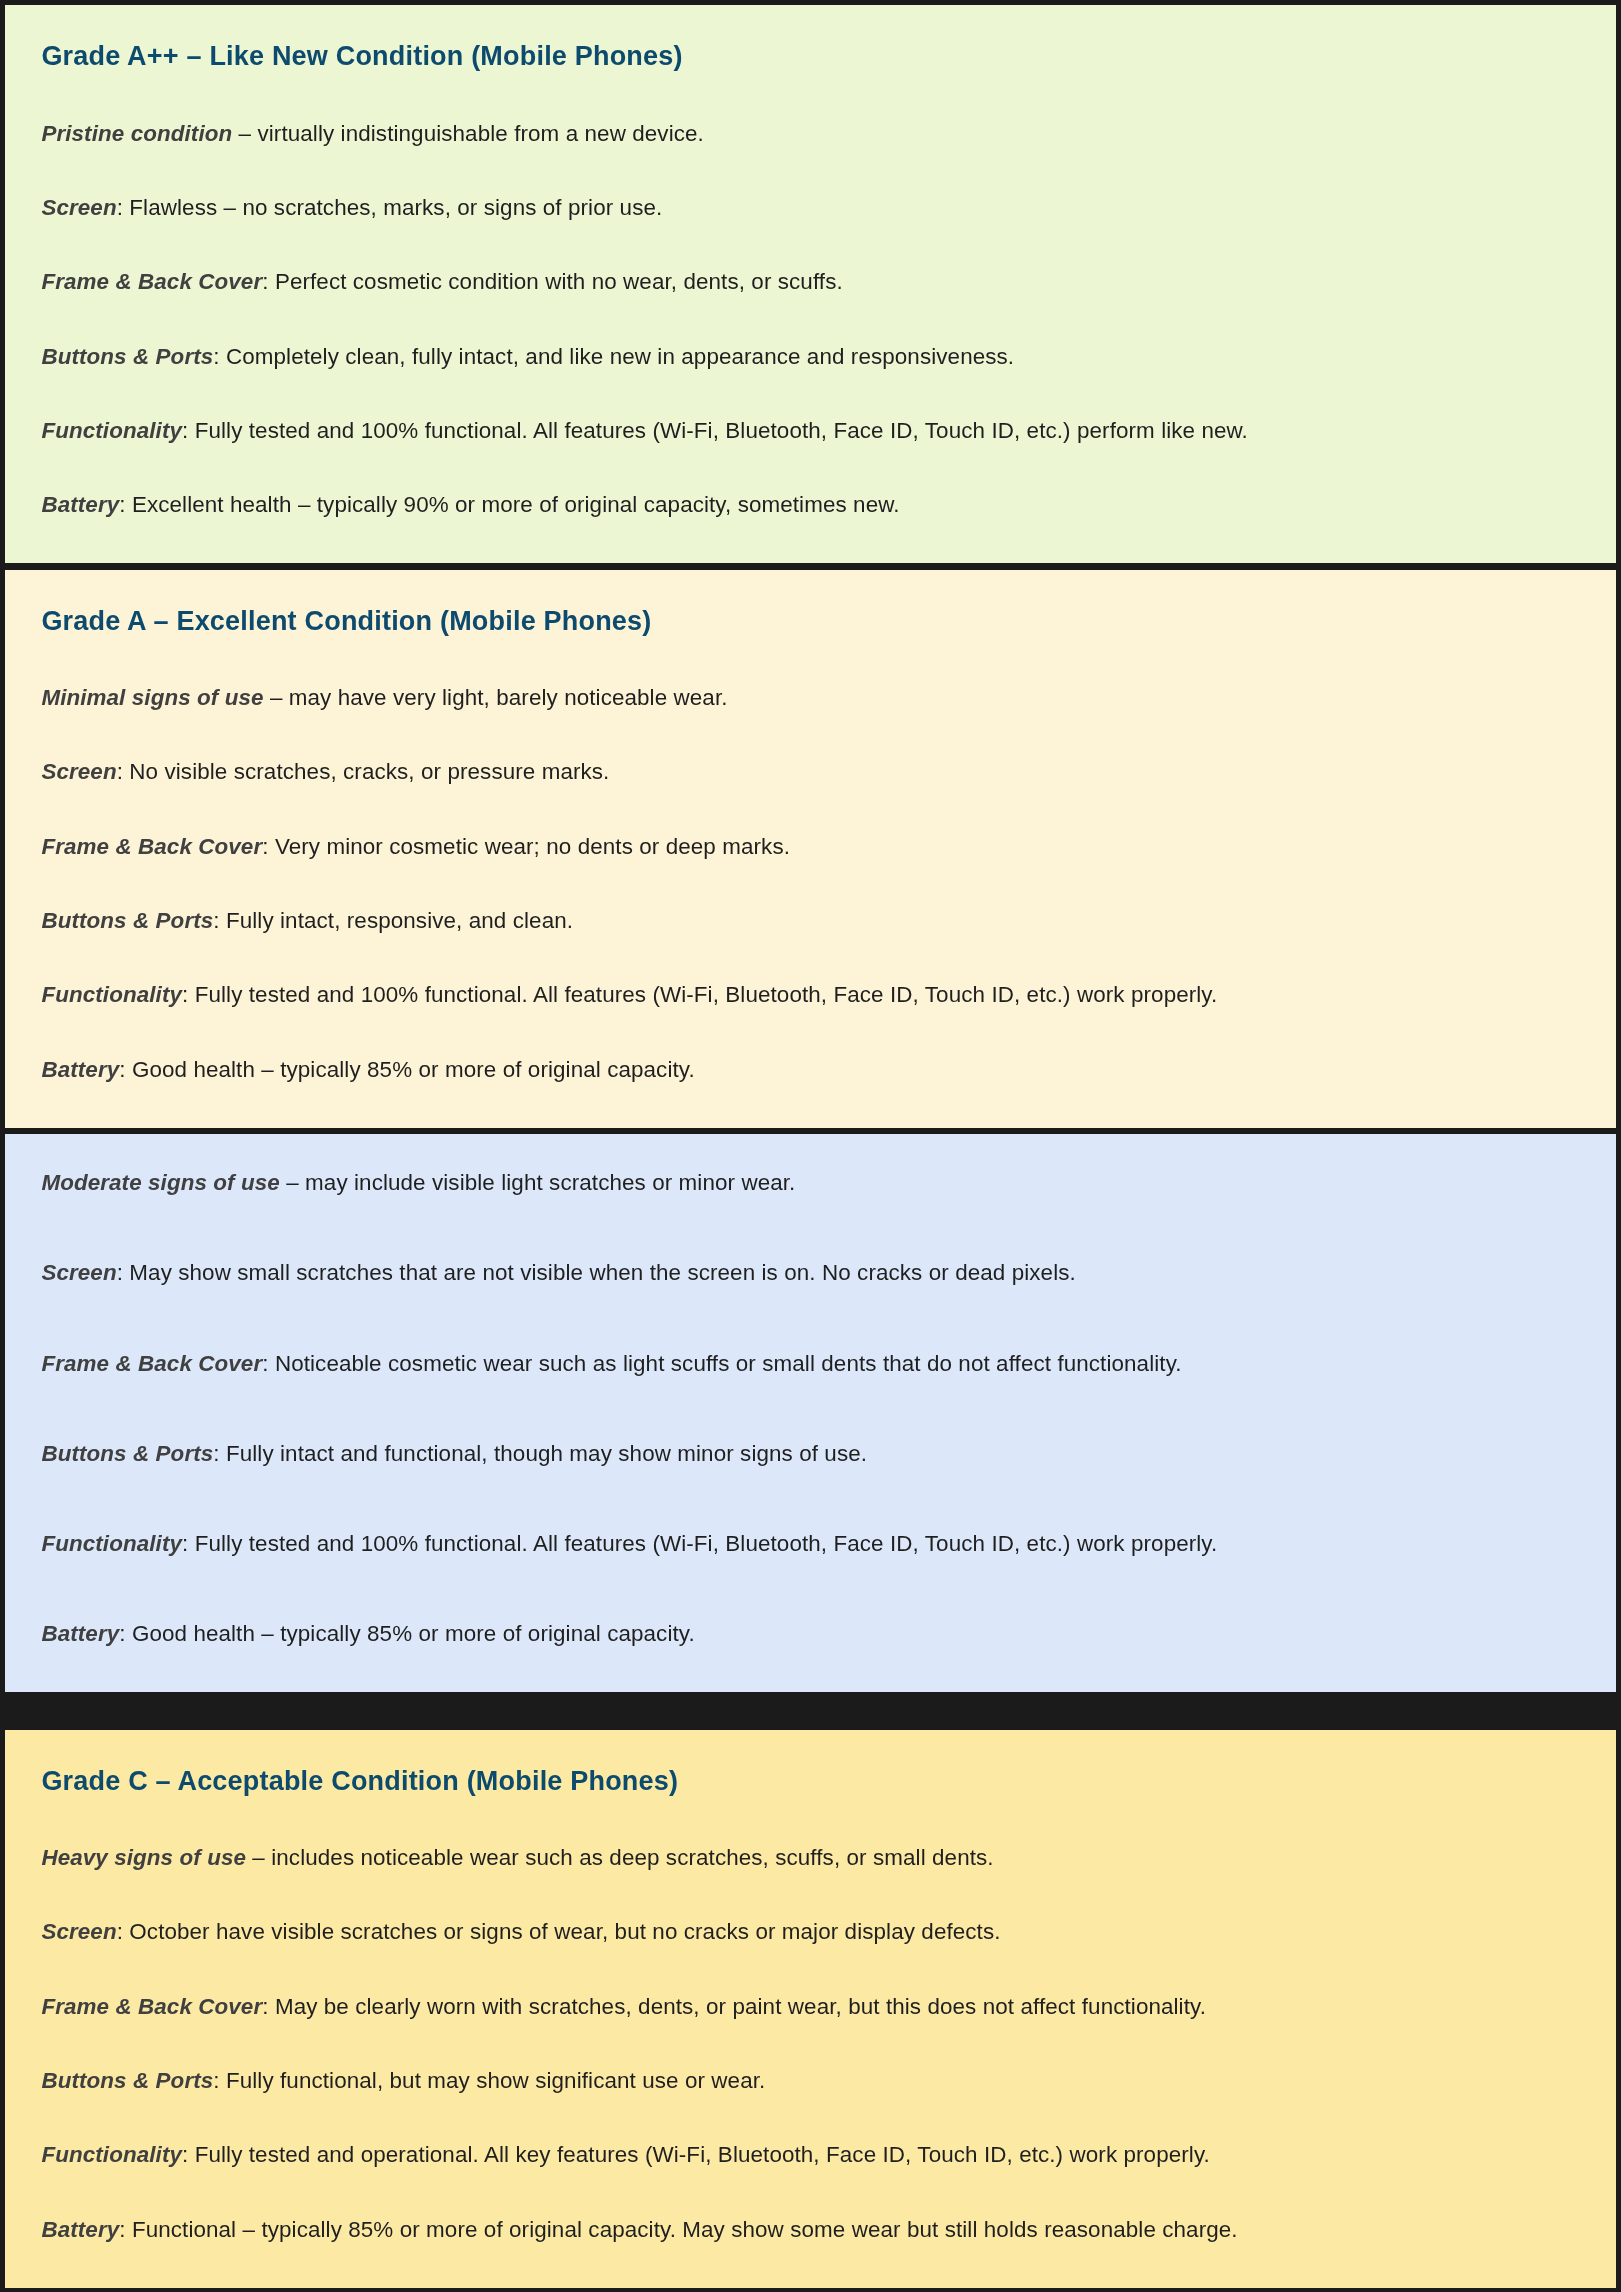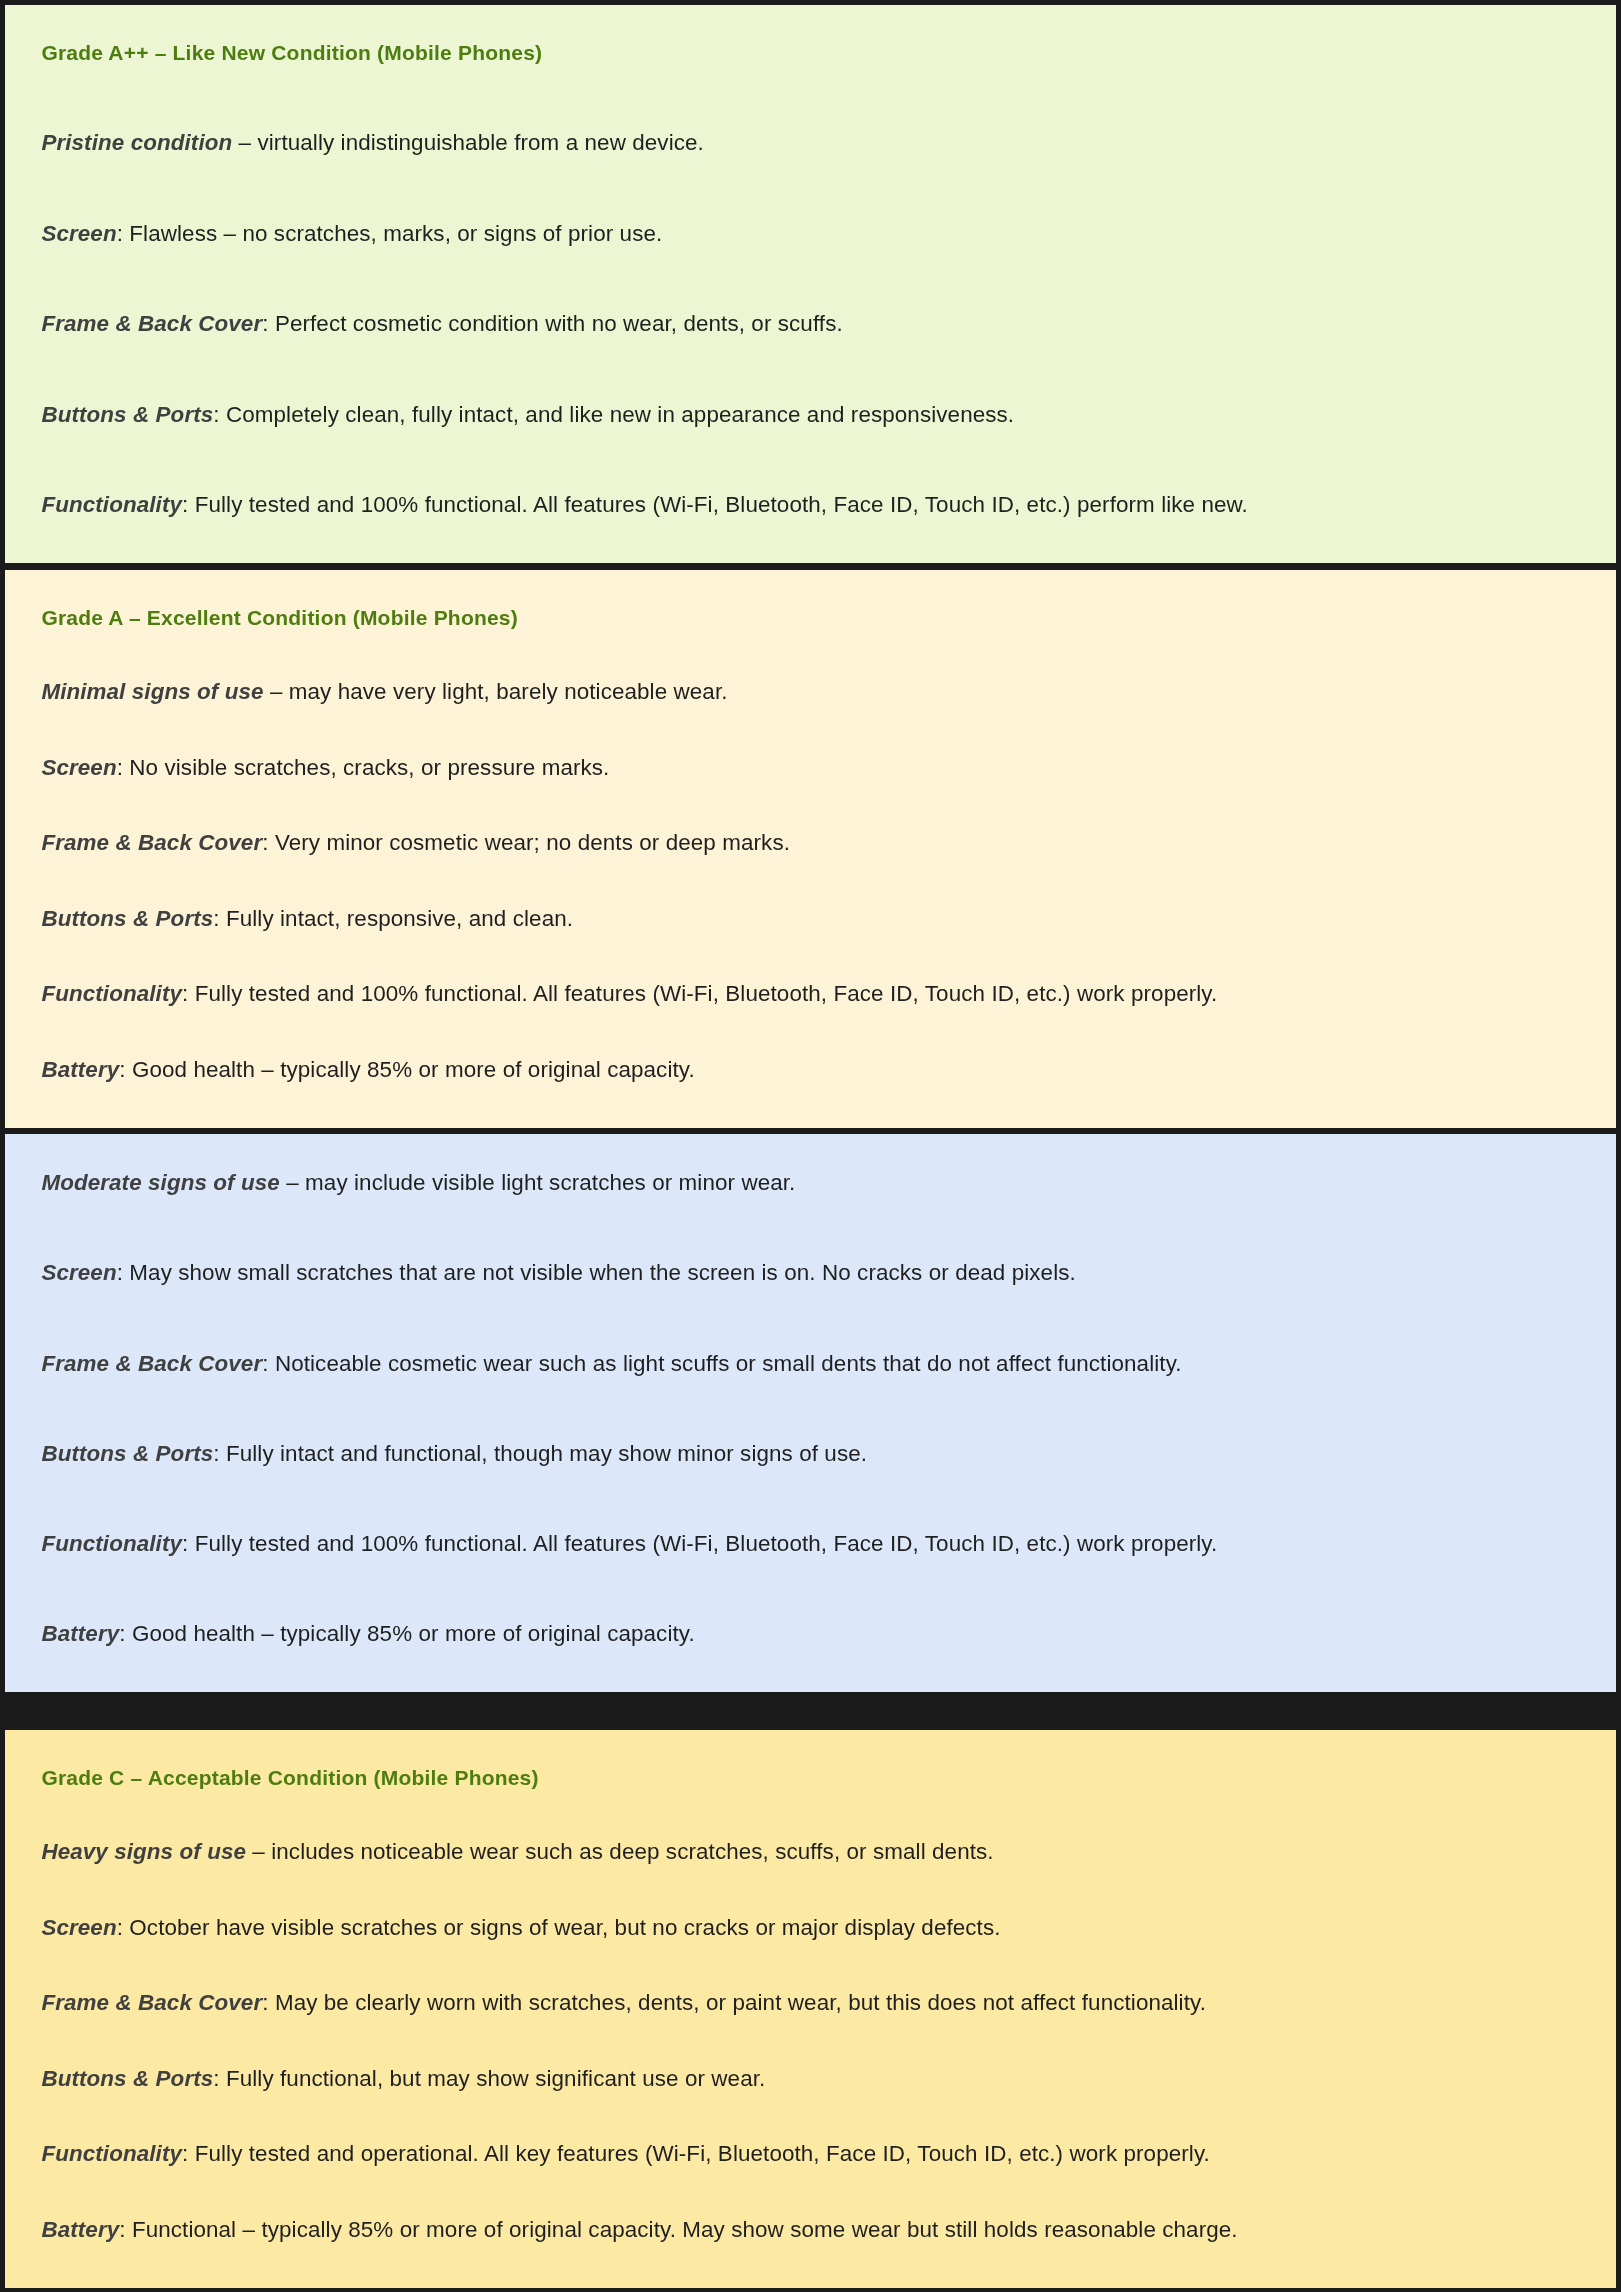--- a/index.html
+++ b/index.html
@@ -26,23 +26,23 @@
   .grade-section {
     flex: 1 1 0;
     box-sizing: border-box;
     padding: 36px 38px 45px 36px;
     display: flex;
     flex-direction: column;
     justify-content: space-between;
     overflow: hidden;
   }
   .grade-title {
-    font-size: 21px;
+    font-size: 27px;
     font-weight: bold;
-    color: #4d7c0f;
+    color: #0c4a6e;
     margin: 0;
     letter-spacing: 0.2px;
   }
   .grade-row {
     font-size: 22.4px;
     font-weight: normal;
     color: #1f1f1f;
     margin: 0;
     letter-spacing: 0.1px;
     white-space: nowrap;
@@ -58,20 +58,21 @@
 
 <div class="doc">
 
   <section class="grade-section" style="background: rgb(237, 246, 211);">
     <h2 class="grade-title">Grade A++ – Like New Condition (Mobile Phones)</h2>
     <p class="grade-row"><span class="term">Pristine condition</span><span> – virtually indistinguishable from a new device.</span></p>
     <p class="grade-row"><span class="term">Screen</span><span>: Flawless – no scratches, marks, or signs of prior use.</span></p>
     <p class="grade-row"><span class="term">Frame &amp; Back Cover</span><span>: Perfect cosmetic condition with no wear, dents, or scuffs.</span></p>
     <p class="grade-row"><span class="term">Buttons &amp; Ports</span><span>: Completely clean, fully intact, and like new in appearance and responsiveness.</span></p>
     <p class="grade-row"><span class="term">Functionality</span><span>: Fully tested and 100% functional. All features (Wi-Fi, Bluetooth, Face ID, Touch ID, etc.) perform like new.</span></p>
+    <p class="grade-row"><span class="term">Battery</span><span>: Excellent health – typically 90% or more of original capacity, sometimes new.</span></p>
   </section>
 
   <section class="grade-section" style="background: rgb(253, 243, 214);">
     <h2 class="grade-title">Grade A – Excellent Condition (Mobile Phones)</h2>
     <p class="grade-row"><span class="term">Minimal signs of use</span><span> – may have very light, barely noticeable wear.</span></p>
     <p class="grade-row"><span class="term">Screen</span><span>: No visible scratches, cracks, or pressure marks.</span></p>
     <p class="grade-row"><span class="term">Frame &amp; Back Cover</span><span>: Very minor cosmetic wear; no dents or deep marks.</span></p>
     <p class="grade-row"><span class="term">Buttons &amp; Ports</span><span>: Fully intact, responsive, and clean.</span></p>
     <p class="grade-row"><span class="term">Functionality</span><span>: Fully tested and 100% functional. All features (Wi-Fi, Bluetooth, Face ID, Touch ID, etc.) work properly.</span></p>
     <p class="grade-row"><span class="term">Battery</span><span>: Good health – typically 85% or more of original capacity.</span></p>

